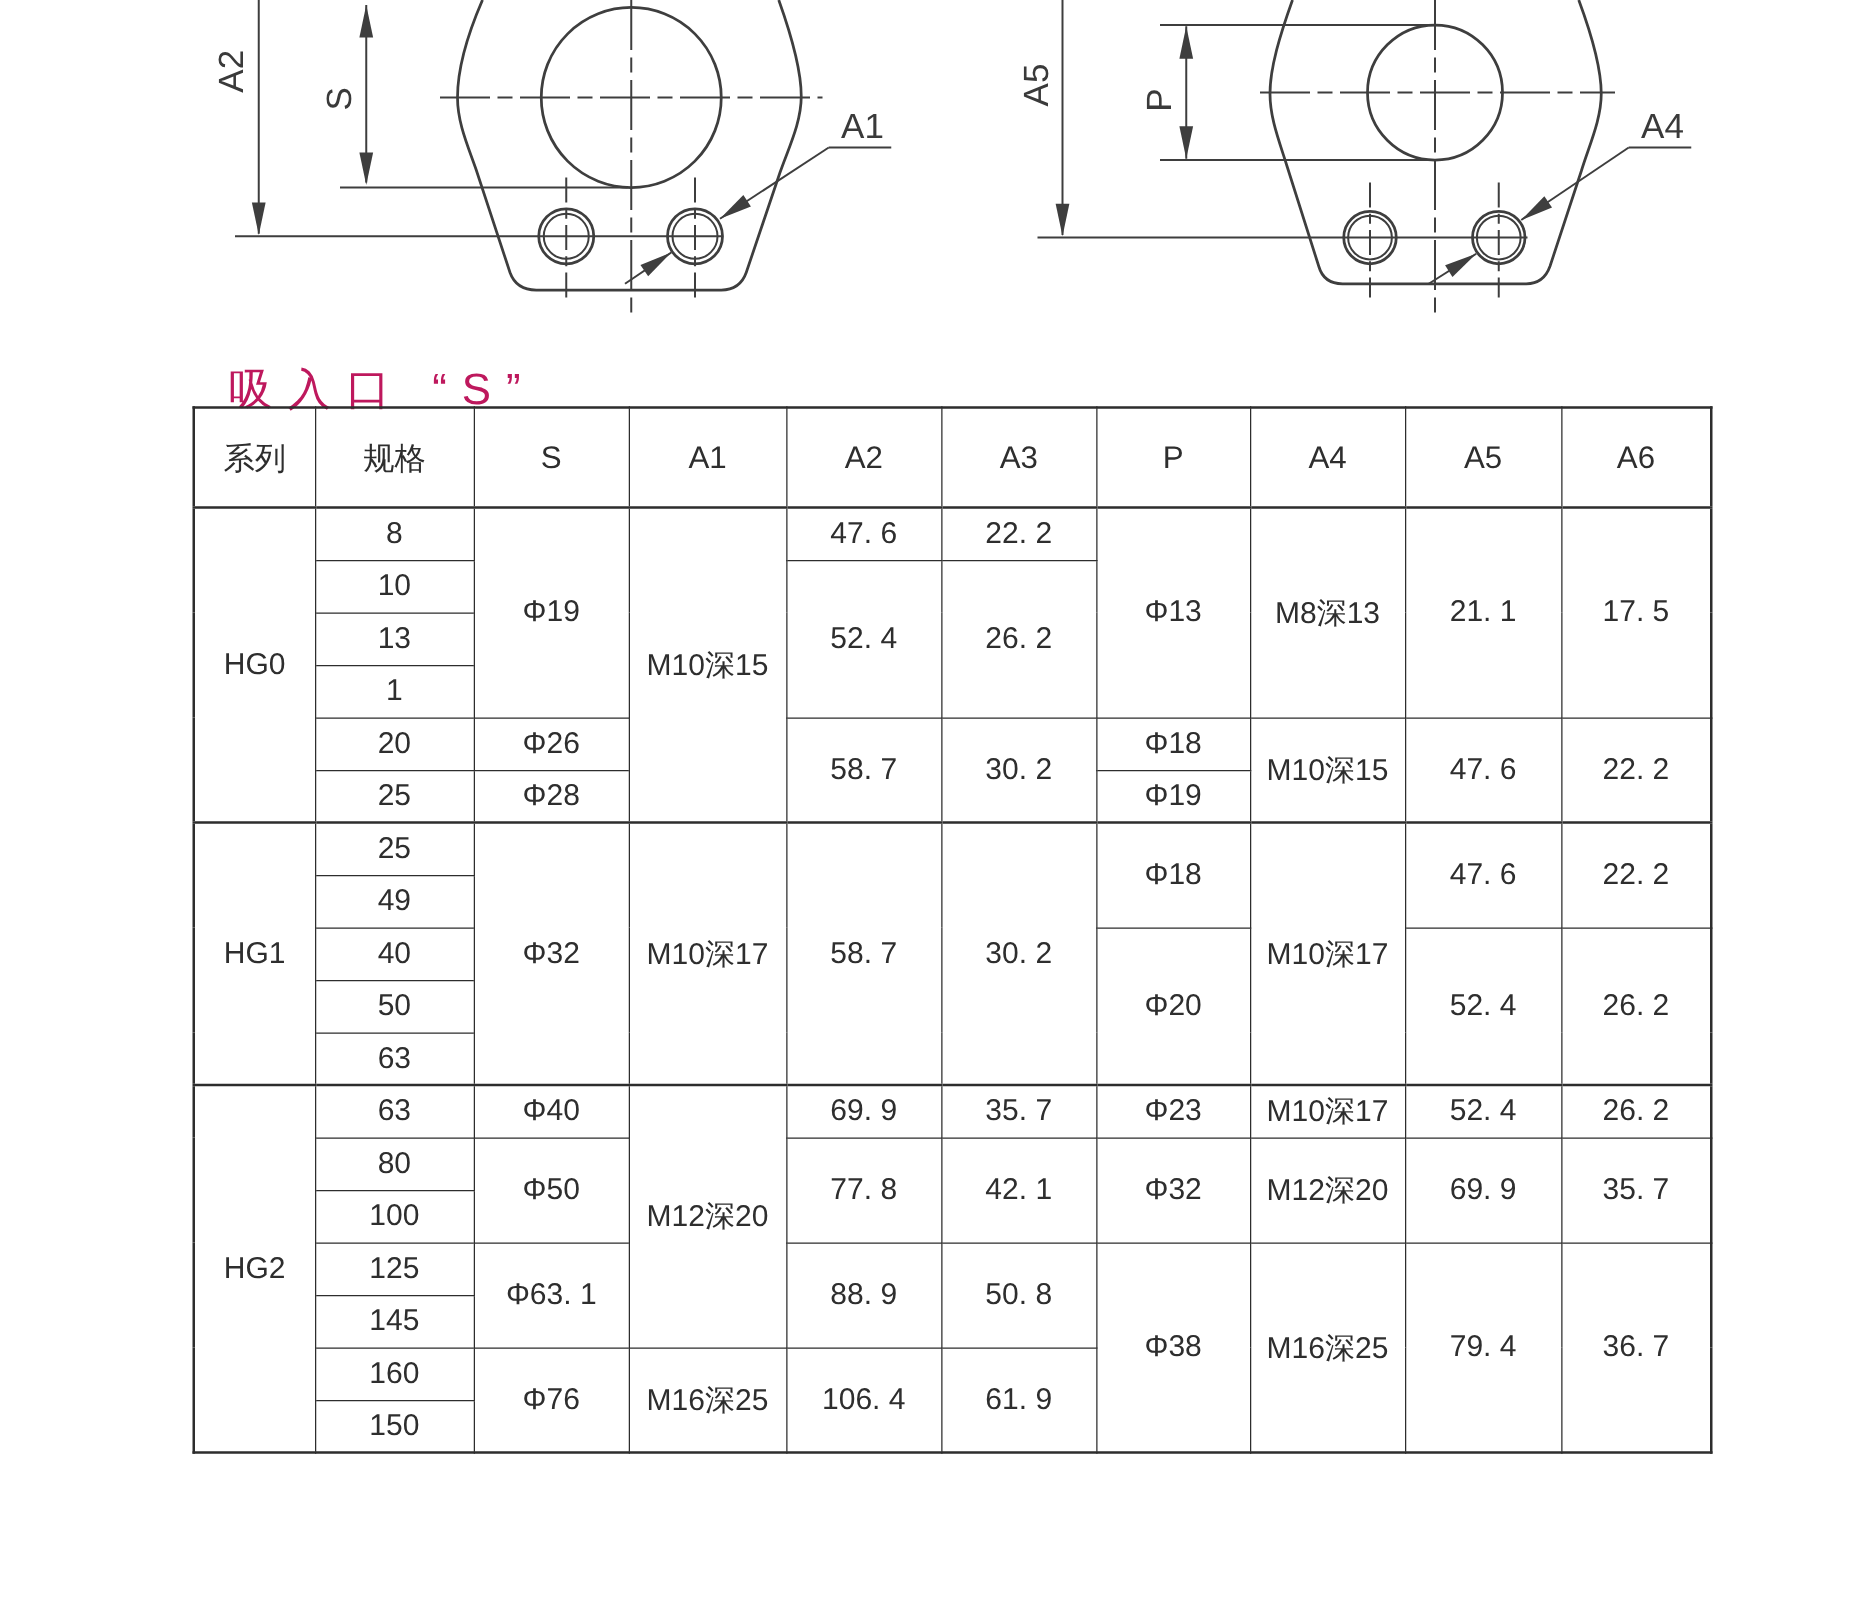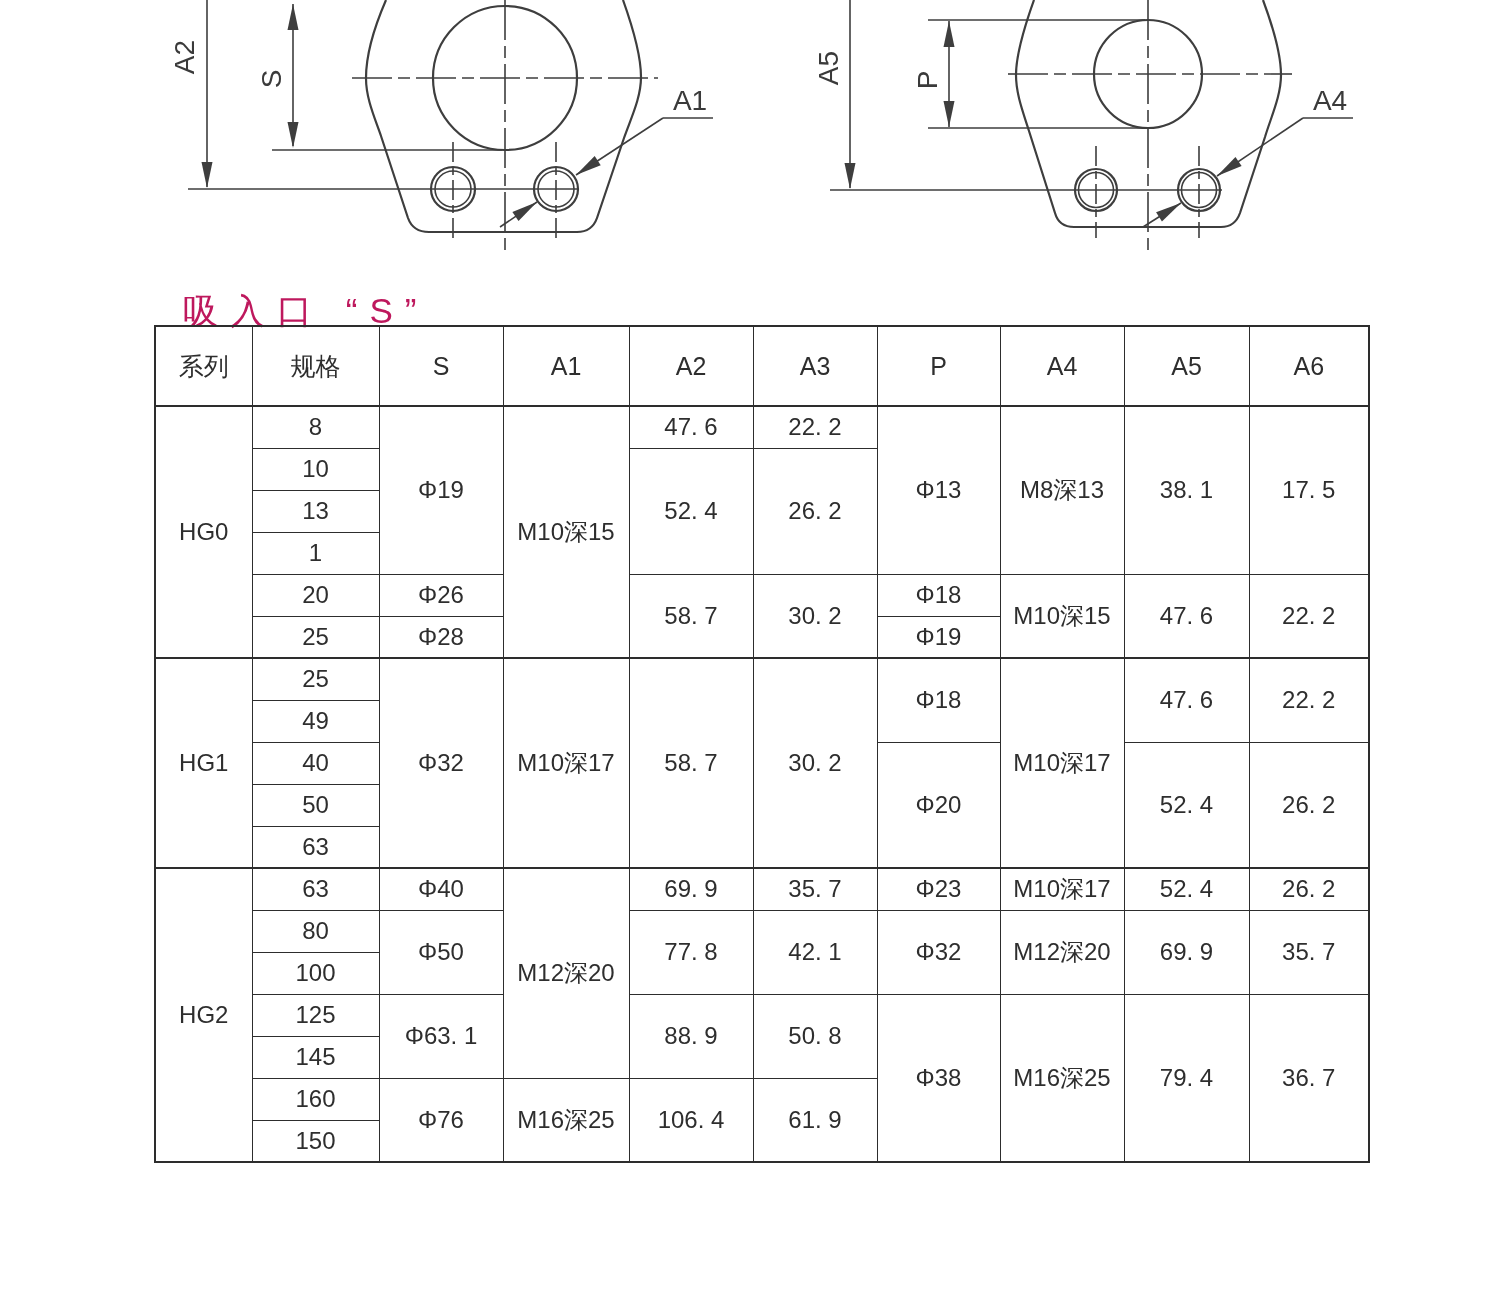--- a/index.html
+++ b/index.html
@@ -152,21 +152,21 @@
     <tbody>
         <tr class="sec">
           <td rowspan="6">HG0</td>
           <td>8</td>
           <td rowspan="4">Φ19</td>
           <td rowspan="6">M10深15</td>
           <td>47. 6</td>
           <td>22. 2</td>
           <td rowspan="4">Φ13</td>
           <td rowspan="4">M8深13</td>
-          <td rowspan="4">38. 1</td>
+          <td rowspan="4">21. 1</td>
           <td rowspan="4">17. 5</td>
         </tr>
         <tr>
           <td>10</td>
           <td rowspan="3">52. 4</td>
           <td rowspan="3">26. 2</td>
         </tr>
         <tr>
           <td>13</td>
         </tr>

